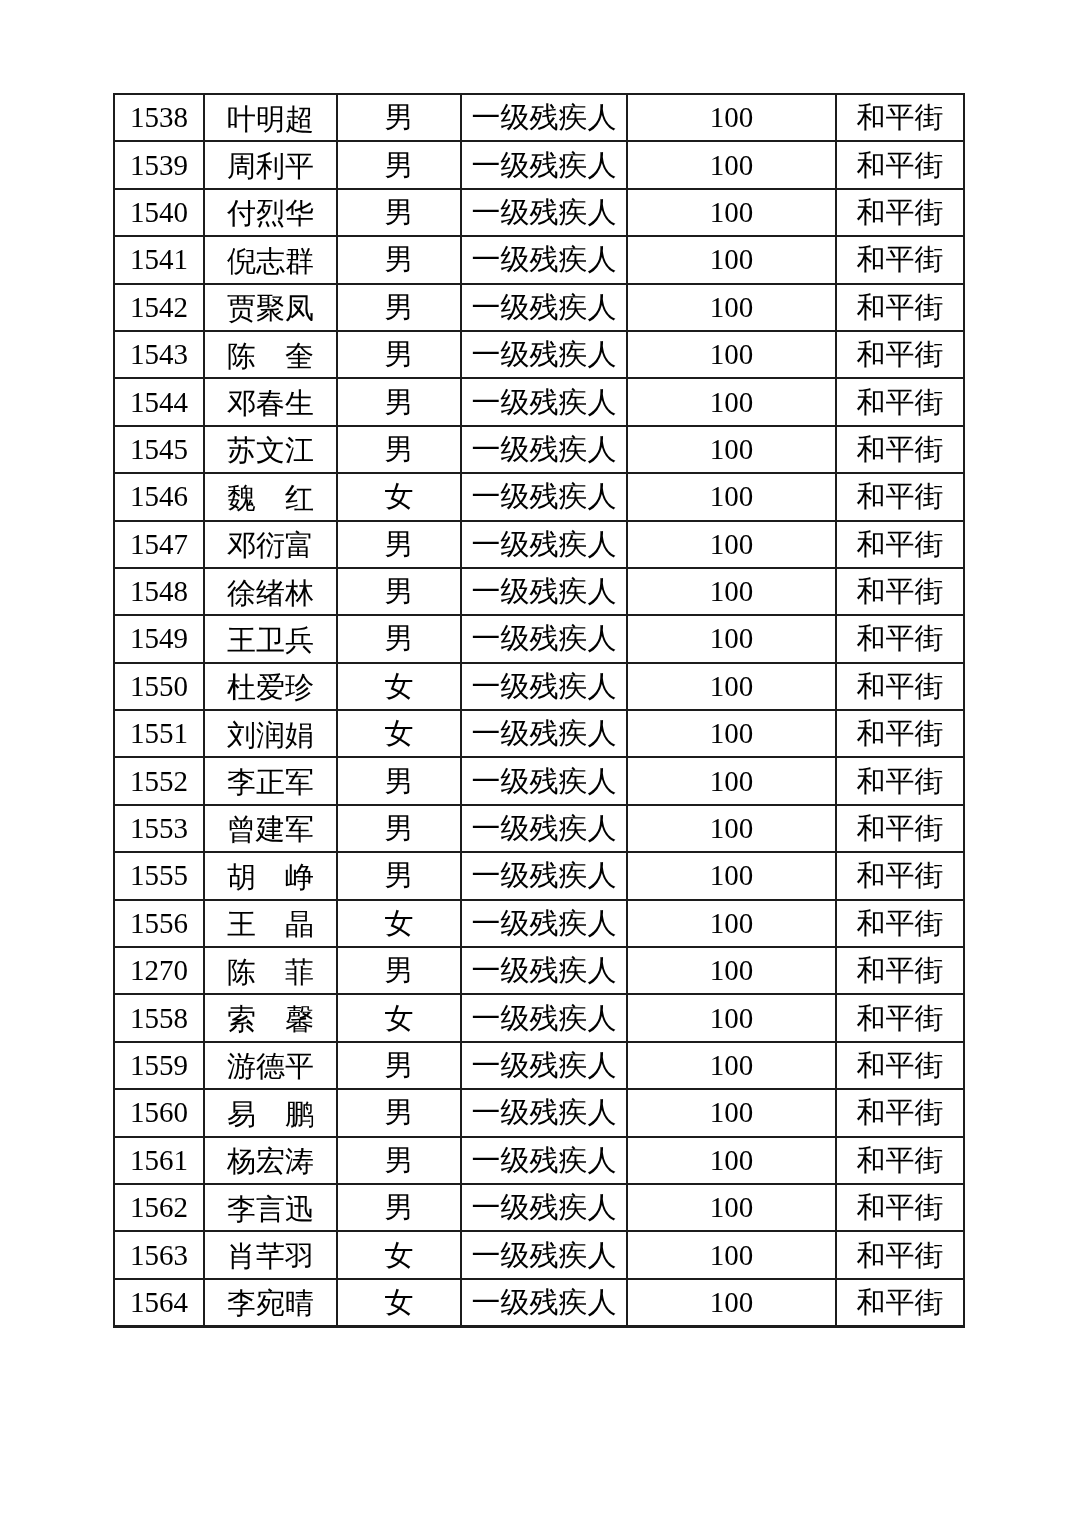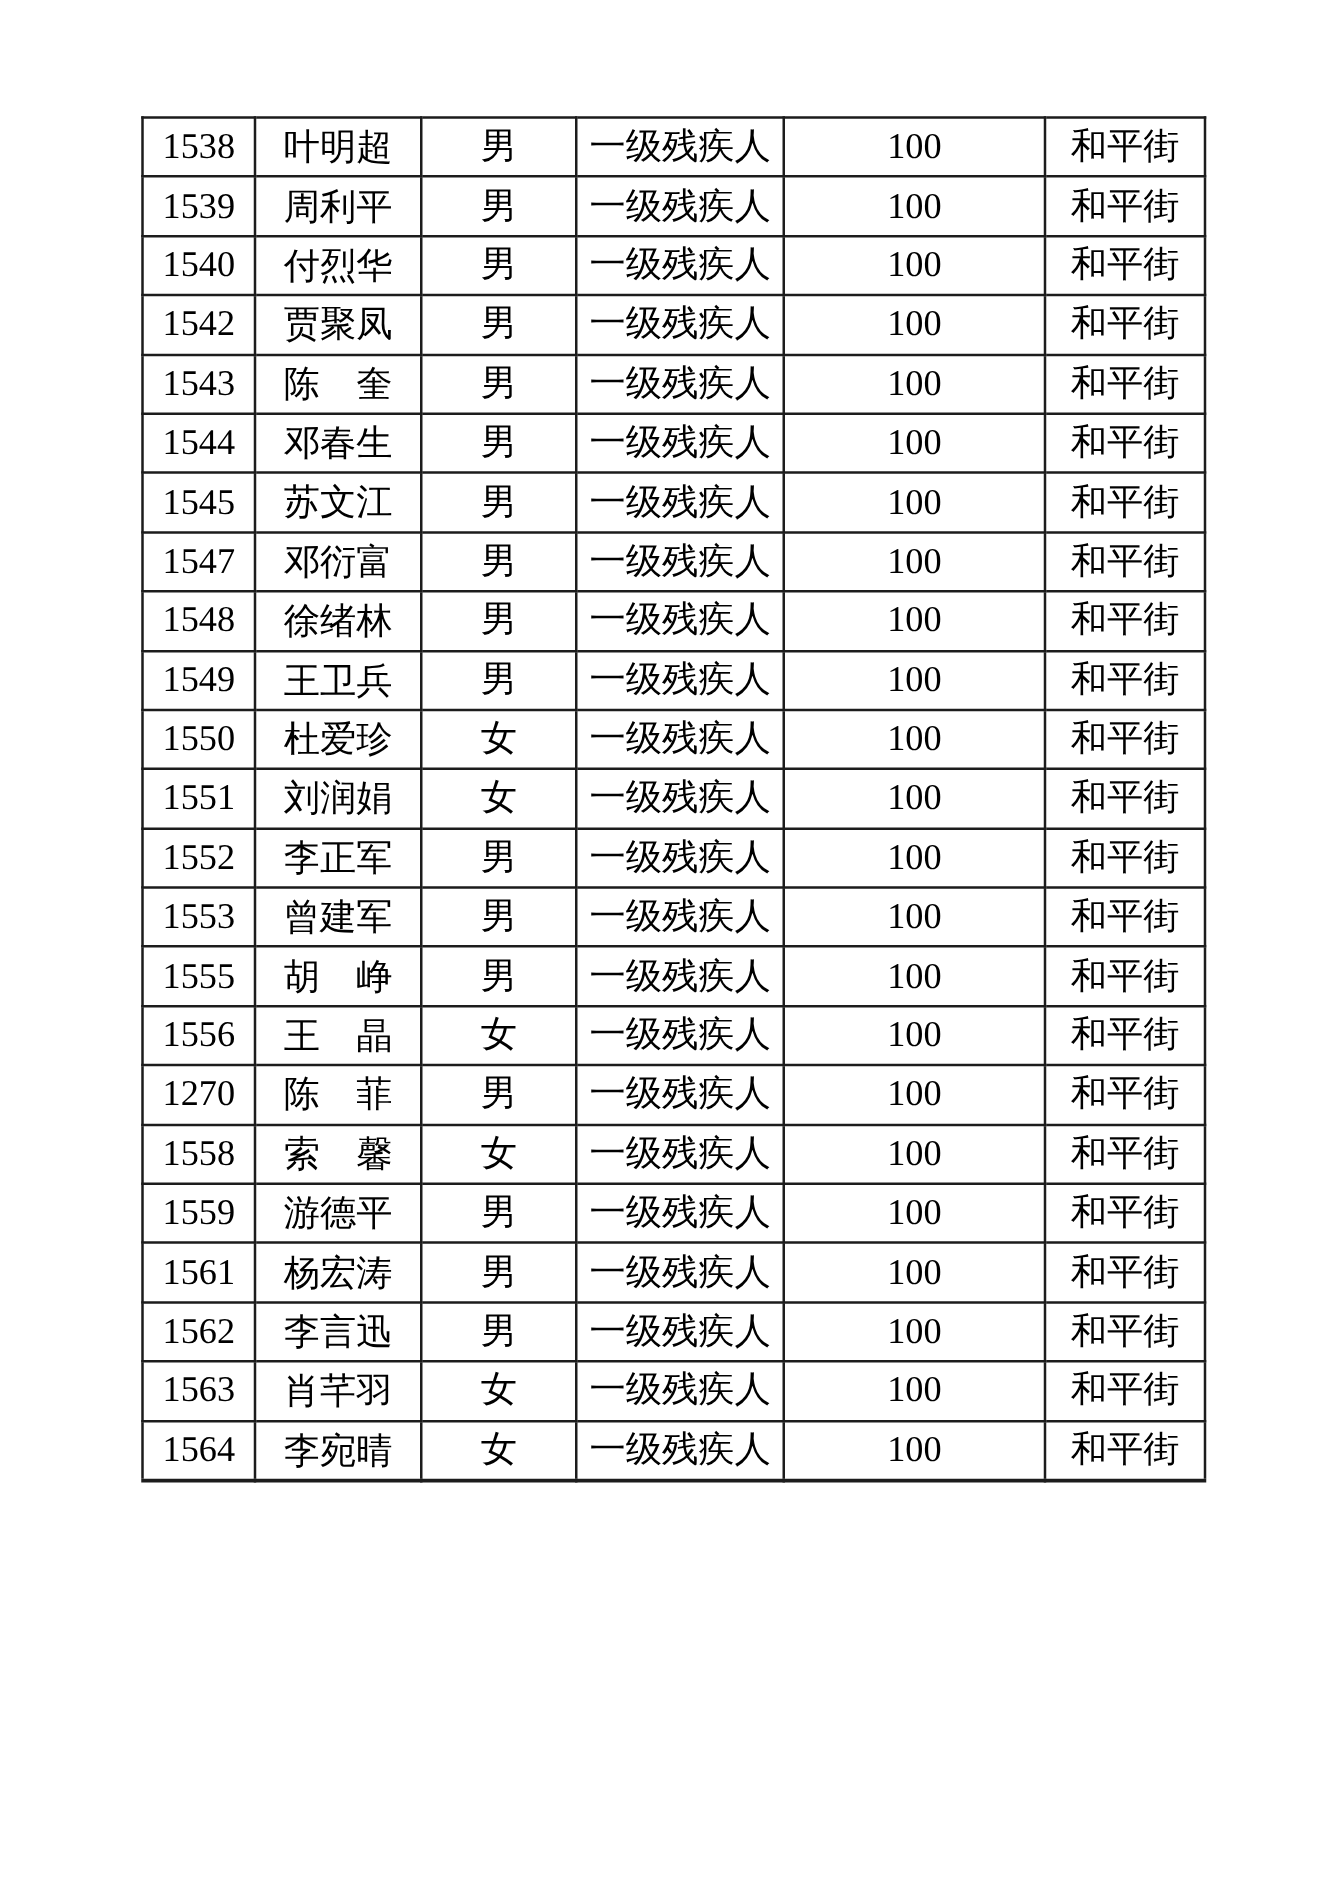--- a/index.html
+++ b/index.html
@@ -90,20 +90,30 @@
     <td>1540</td>
     <td>
       <span class="name-just">付烈华</span>
     </td>
     <td>男</td>
     <td>一级残疾人</td>
     <td>100</td>
     <td>和平街</td>
   </tr>
         <tr>
+    <td>1541</td>
+    <td>
+      <span class="name-just">倪志群</span>
+    </td>
+    <td>男</td>
+    <td>一级残疾人</td>
+    <td>100</td>
+    <td>和平街</td>
+  </tr>
+        <tr>
     <td>1542</td>
     <td>
       <span class="name-just">贾聚凤</span>
     </td>
     <td>男</td>
     <td>一级残疾人</td>
     <td>100</td>
     <td>和平街</td>
   </tr>
         <tr>
@@ -130,20 +140,30 @@
     <td>1545</td>
     <td>
       <span class="name-just">苏文江</span>
     </td>
     <td>男</td>
     <td>一级残疾人</td>
     <td>100</td>
     <td>和平街</td>
   </tr>
         <tr>
+    <td>1546</td>
+    <td>
+      <span class="name-just">魏红</span>
+    </td>
+    <td>女</td>
+    <td>一级残疾人</td>
+    <td>100</td>
+    <td>和平街</td>
+  </tr>
+        <tr>
     <td>1547</td>
     <td>
       <span class="name-just">邓衍富</span>
     </td>
     <td>男</td>
     <td>一级残疾人</td>
     <td>100</td>
     <td>和平街</td>
   </tr>
         <tr>
@@ -243,20 +263,30 @@
     </td>
     <td>女</td>
     <td>一级残疾人</td>
     <td>100</td>
     <td>和平街</td>
   </tr>
         <tr>
     <td>1559</td>
     <td>
       <span class="name-just">游德平</span>
+    </td>
+    <td>男</td>
+    <td>一级残疾人</td>
+    <td>100</td>
+    <td>和平街</td>
+  </tr>
+        <tr>
+    <td>1560</td>
+    <td>
+      <span class="name-just">易鹏</span>
     </td>
     <td>男</td>
     <td>一级残疾人</td>
     <td>100</td>
     <td>和平街</td>
   </tr>
         <tr>
     <td>1561</td>
     <td>
       <span class="name-just">杨宏涛</span>

